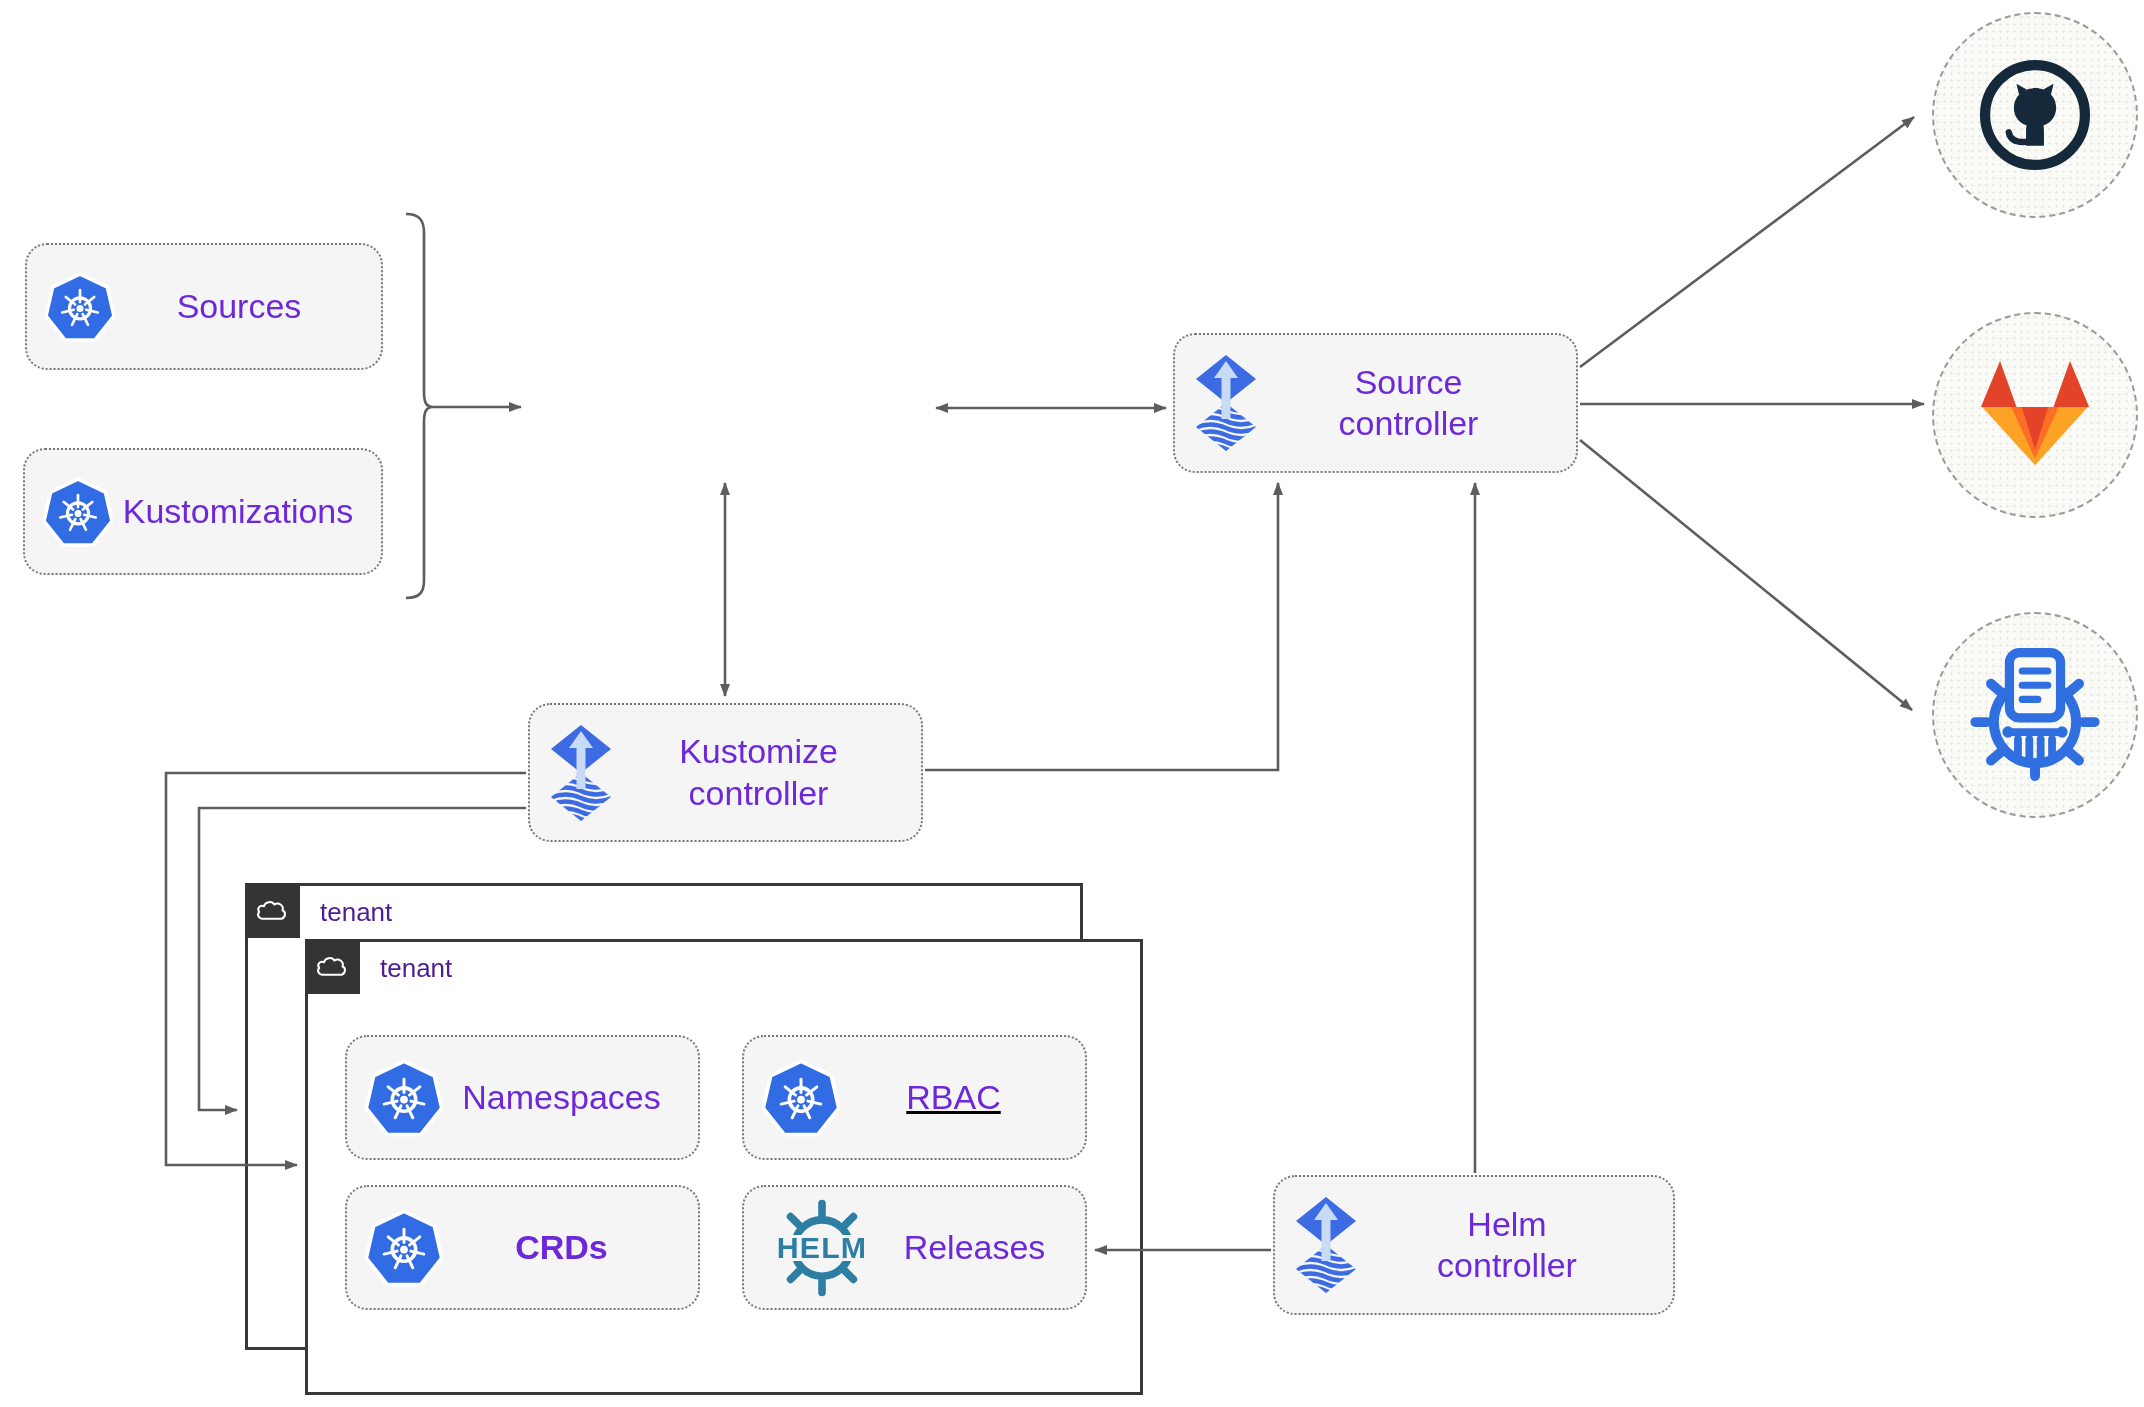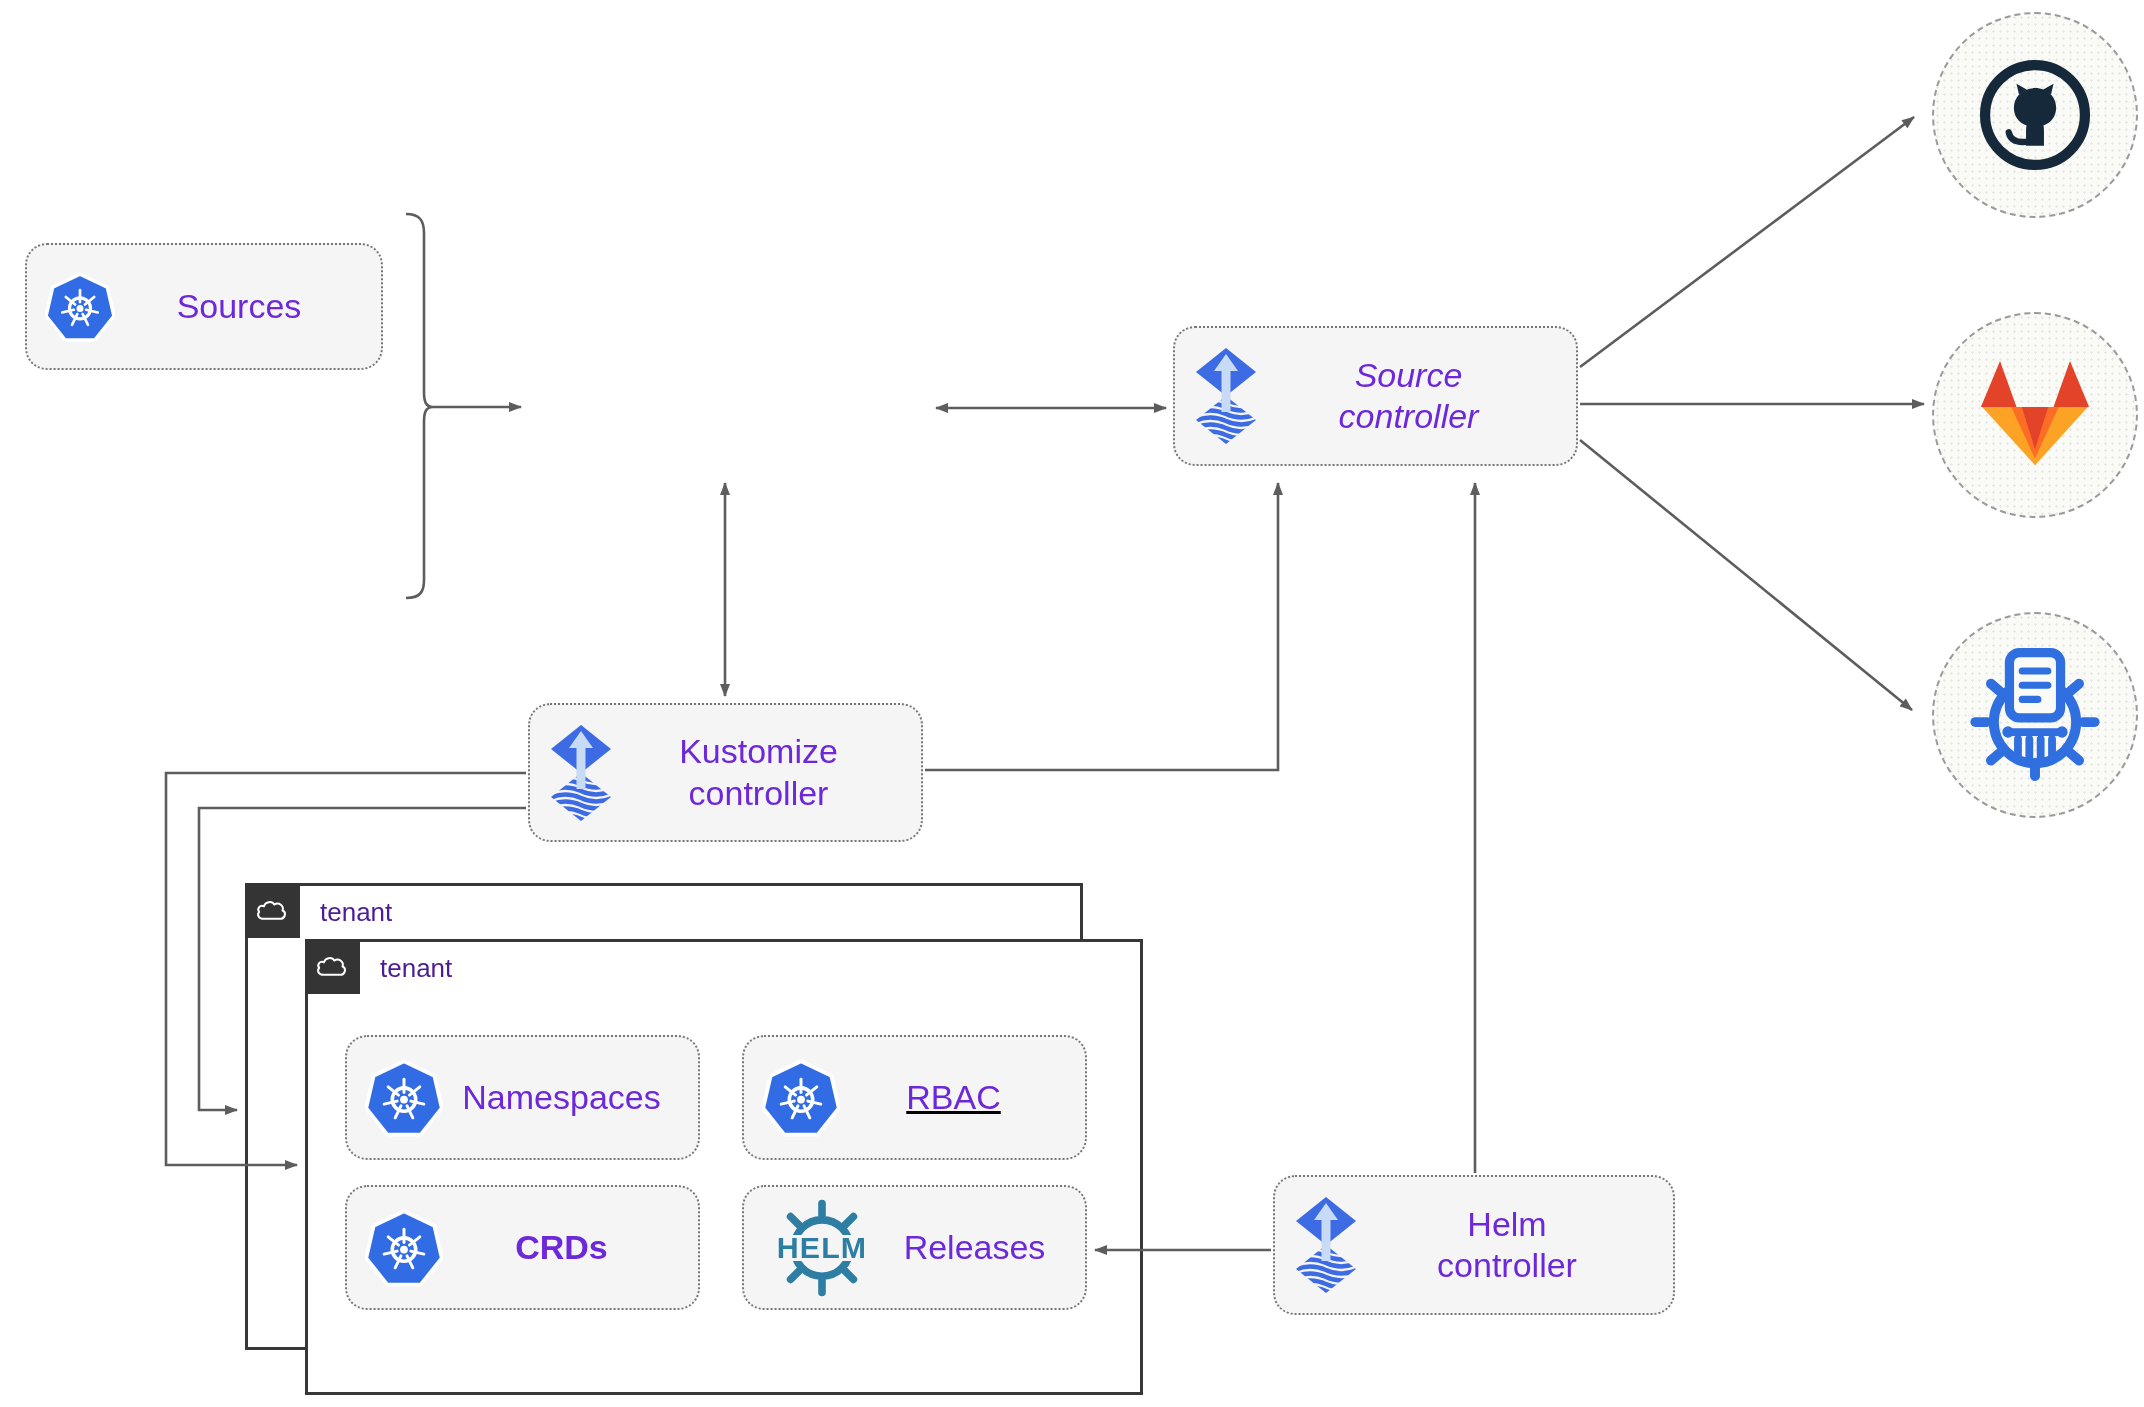--- a/index.html
+++ b/index.html
@@ -96,23 +96,42 @@
             <line x1="46.1" y1="60.1" x2="38.7" y2="75.4"></line>
             <line x1="41.2" y1="54" x2="24.6" y2="57.8"></line>
             <line x1="43" y1="46.4" x2="29.7" y2="35.7"></line>
           </g>
           <circle cx="50" cy="52" r="5" fill="#fff"></circle>
         </svg>
       </span>
     <span class="lbl">Sources</span>
   </div>
 
-
-
-  <div class="node" style="left:1173px;top:326px;width:405px;height:140px;font-style:italic;">
+  <div class="node" style="left:23px;top:448px;width:360px;height:127px;">
+    <span class="icon" style="width:70px;height:70px;">
+        <svg viewBox="0 0 100 100" width="100%" height="100%">
+          <path d="M50 3 L89 21.5 L98.5 63 L71.5 97 L28.5 97 L1.5 63 L11 21.5 Z" fill="#326CE5" stroke="#fff" stroke-width="5" stroke-linejoin="round"></path>
+          <g stroke="#fff" stroke-width="3.8" stroke-linecap="round" fill="none">
+            <circle cx="50" cy="52" r="15" stroke-width="4.6"></circle>
+            <line x1="50" y1="43" x2="50" y2="26"></line>
+            <line x1="57" y1="46.4" x2="70.3" y2="35.7"></line>
+            <line x1="58.8" y1="54" x2="75.4" y2="57.8"></line>
+            <line x1="53.9" y1="60.1" x2="61.3" y2="75.4"></line>
+            <line x1="46.1" y1="60.1" x2="38.7" y2="75.4"></line>
+            <line x1="41.2" y1="54" x2="24.6" y2="57.8"></line>
+            <line x1="43" y1="46.4" x2="29.7" y2="35.7"></line>
+          </g>
+          <circle cx="50" cy="52" r="5" fill="#fff"></circle>
+        </svg>
+      </span>
+    <span class="lbl">Kustomizations</span>
+  </div>
+
+
+  <div class="node" style="left:1173px;top:333px;width:405px;height:140px;">
     <span class="icon" style="width:66px;height:100px;">
         <svg viewBox="0 0 66 100" width="100%" height="100%">
           <defs>
             <clipPath id="fxclip">
               <path d="M33 50 L63 74 L33 98 L3 74 Z"></path>
             </clipPath>
           </defs>
           <path d="M33 2 L63 26 L33 50 L3 26 Z" fill="#3D6BE3"></path>
           <g clip-path="url(#fxclip)" stroke="#3D6BE3" stroke-width="4.4" fill="none">
             <path d="M2 54 q15 -7 31 0 q15 7 31 0"></path>

